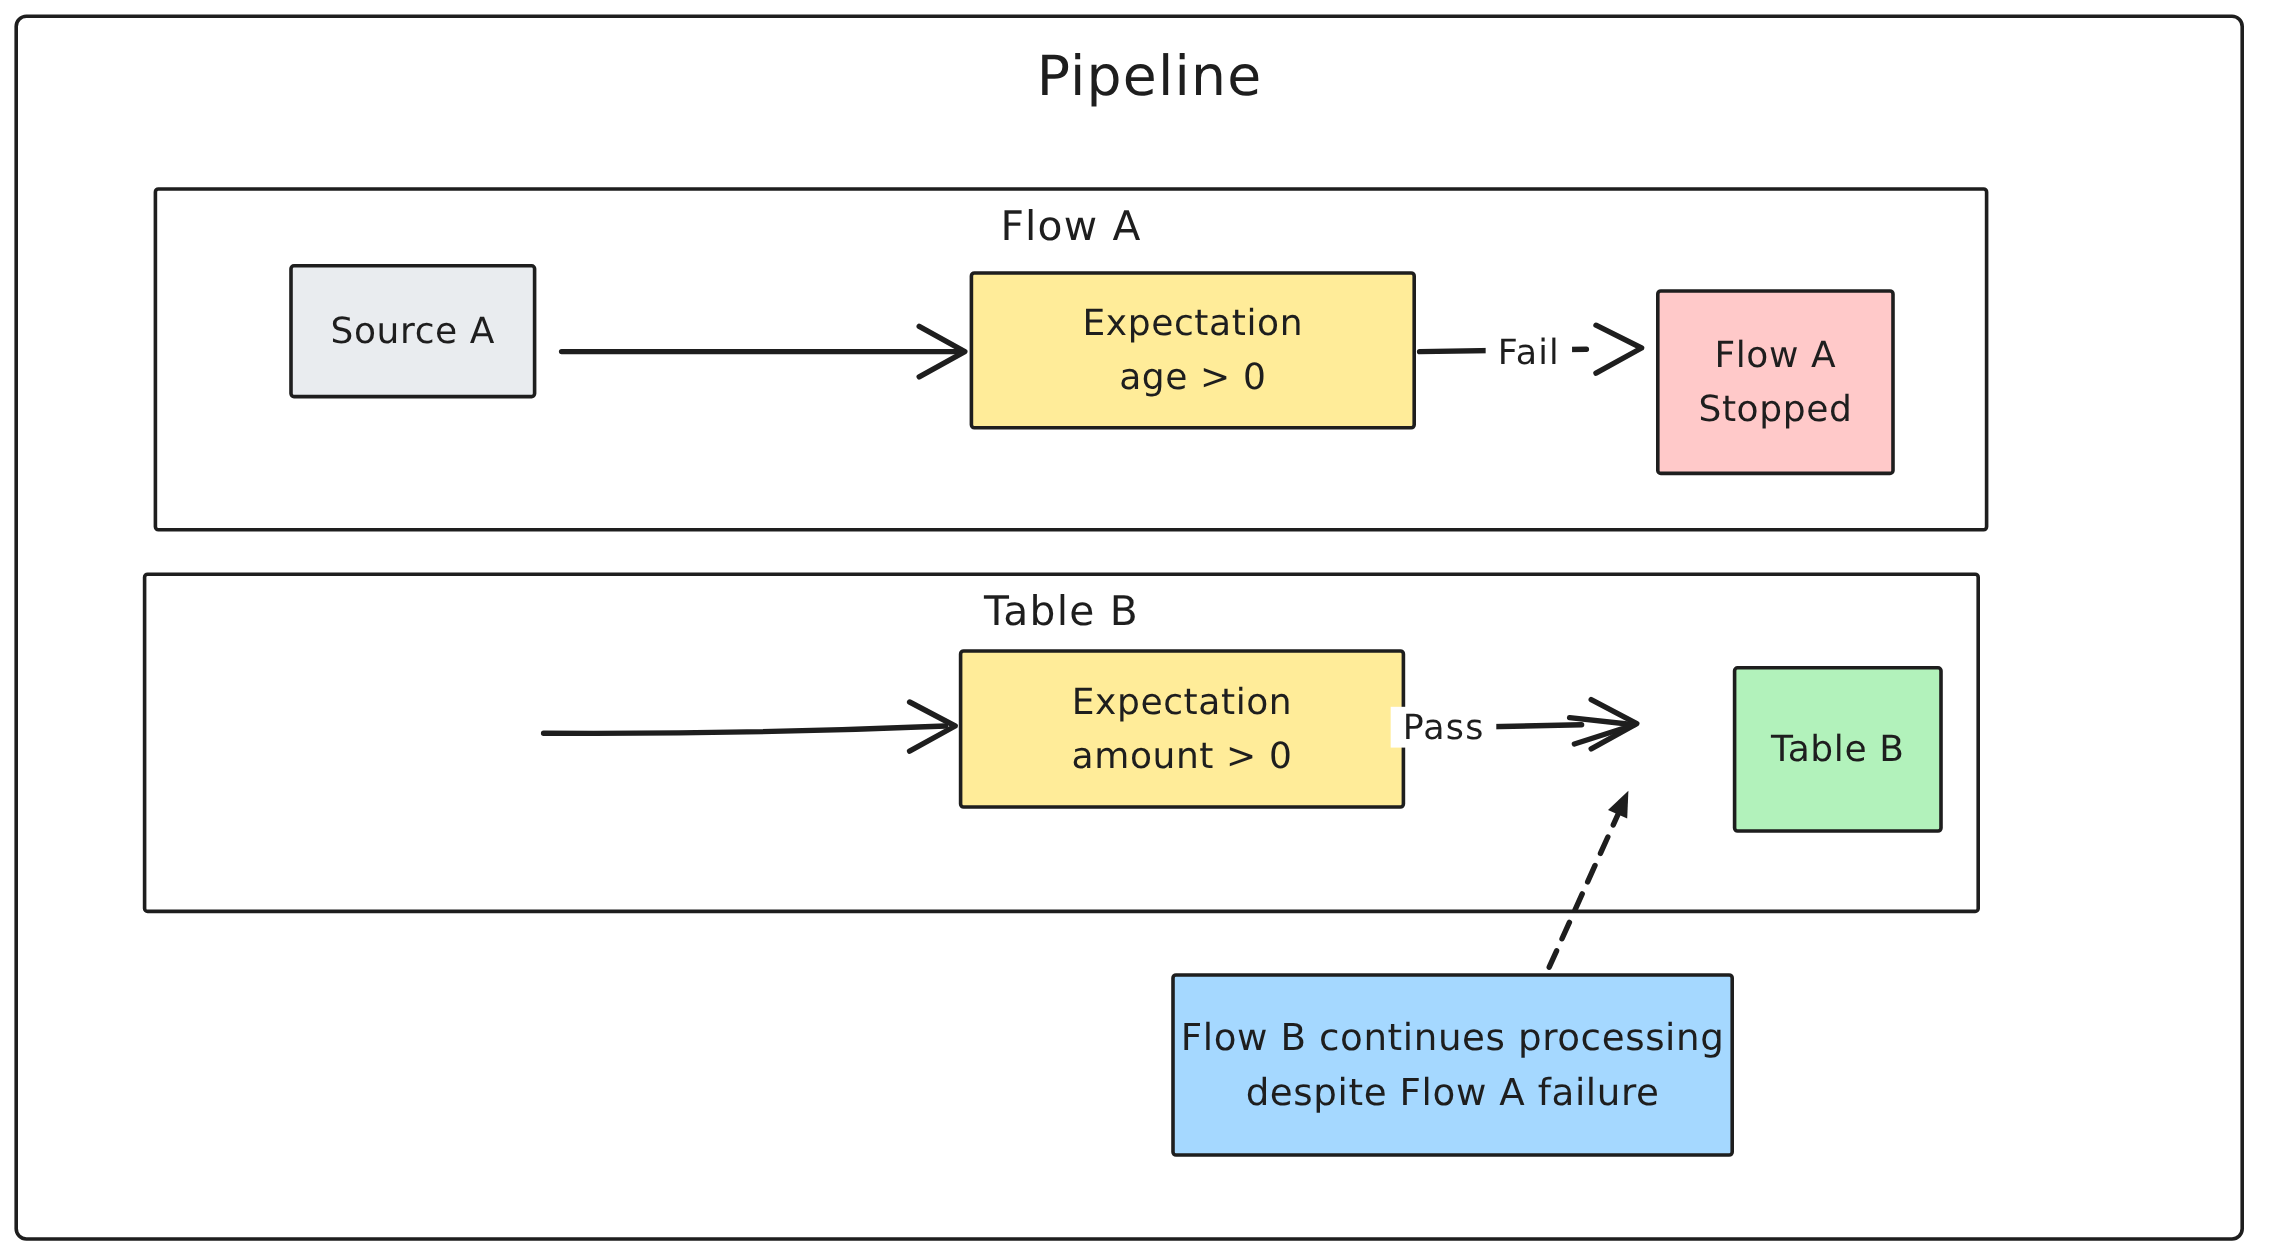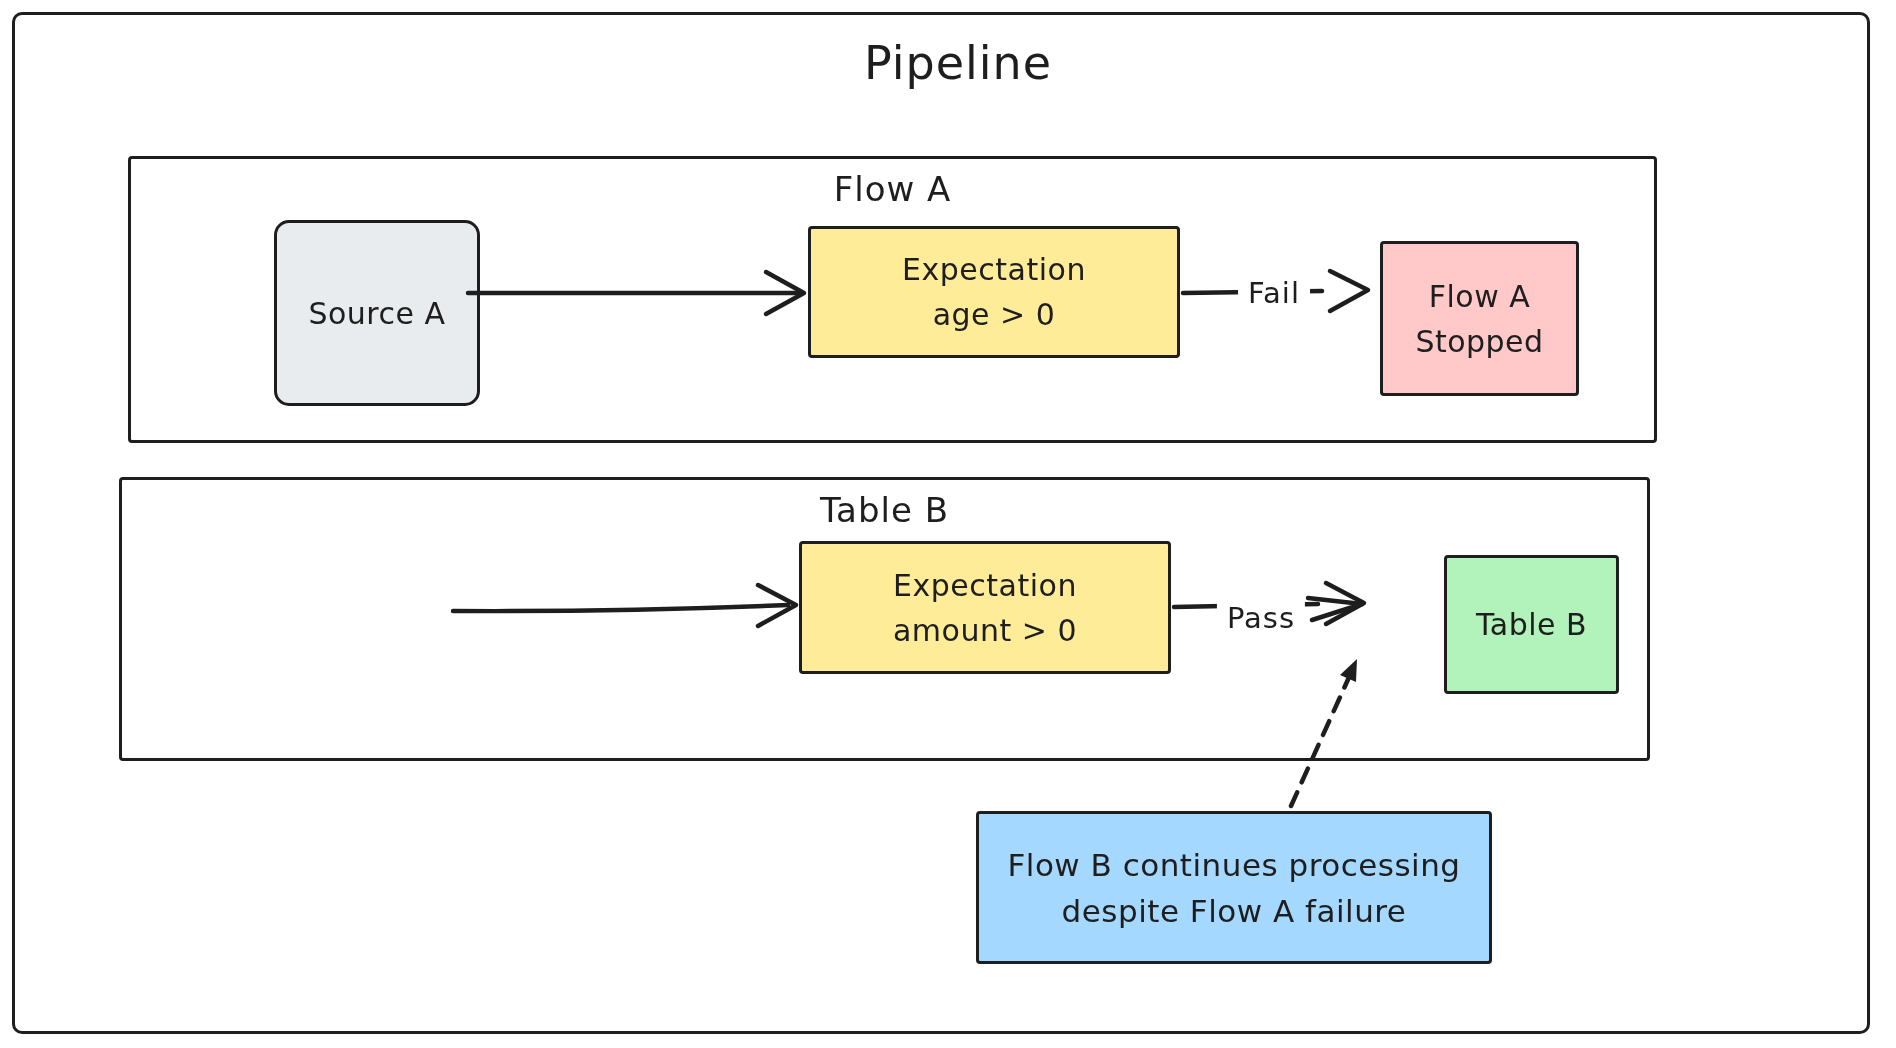--- a/index.html
+++ b/index.html
@@ -59,27 +59,27 @@
     border-radius: 4px;
     display: flex;
     align-items: center;
     justify-content: center;
     text-align: center;
     font-size: 30px;
     line-height: 45px;
     white-space: pre-line;
     letter-spacing: 0.5px;
   }
-  .node.source-a     { left: 274px;  top: 220px; width: 206px; height: 186px; background: var(--source-fill); border-radius: 15px; }
+  .node.source-a     { left: 241px;  top: 220px; width: 206px; height: 112px; background: var(--source-fill); }
   .node.expect-a     { left: 808px;  top: 226px; width: 372px; height: 132px; background: var(--expectation-fill); }
   .node.stopped-a    { left: 1380px; top: 241px; width: 199px; height: 155px; background: var(--stopped-fill); }
   .node.source-b     { left: 250px;  top: 532px; width: 200px; height: 148px; background: var(--source-fill); }
   .node.expect-b     { left: 799px;  top: 541px; width: 372px; height: 133px; background: var(--expectation-fill); }
   .node.table-b      { left: 1444px; top: 555px; width: 175px; height: 139px; background: var(--table-fill); }
-  .node.note-box     { left: 976px;  top: 811px; width: 516px; height: 153px; background: var(--note-fill); font-size: 31px; line-height: 46px; }
+  .node.note-box     { left: 976px;  top: 811px; width: 469px; height: 153px; background: var(--note-fill); font-size: 31px; line-height: 46px; }
 
   .arrows-layer {
     left: 0; top: 0;
     width: 1896px; height: 1048px;
     pointer-events: none;
   }
   .arrow-line {
     stroke: var(--stroke);
     stroke-width: 4.5;
     fill: none;
@@ -90,21 +90,21 @@
   .dashed { stroke-dasharray: 15 11; }
 
   .edge-label {
     transform: translate(-50%, -50%);
     background: var(--canvas-bg);
     padding: 0 10px;
     font-size: 29px;
     letter-spacing: 1px;
   }
   .edge-label.fail { left: 1274px; top: 293px; }
-  .edge-label.pass { left: 1261px; top: 606px; margin-top: 12px; }
+  .edge-label.pass { left: 1203px; top: 606px; }
 </style>
 </head>
 <body>
 
 <div class="canvas">
 
   <div class="abs outer-frame"></div>
   <div class="abs diagram-title">Pipeline</div>
 
   <div class="abs flow-frame flow-a">

